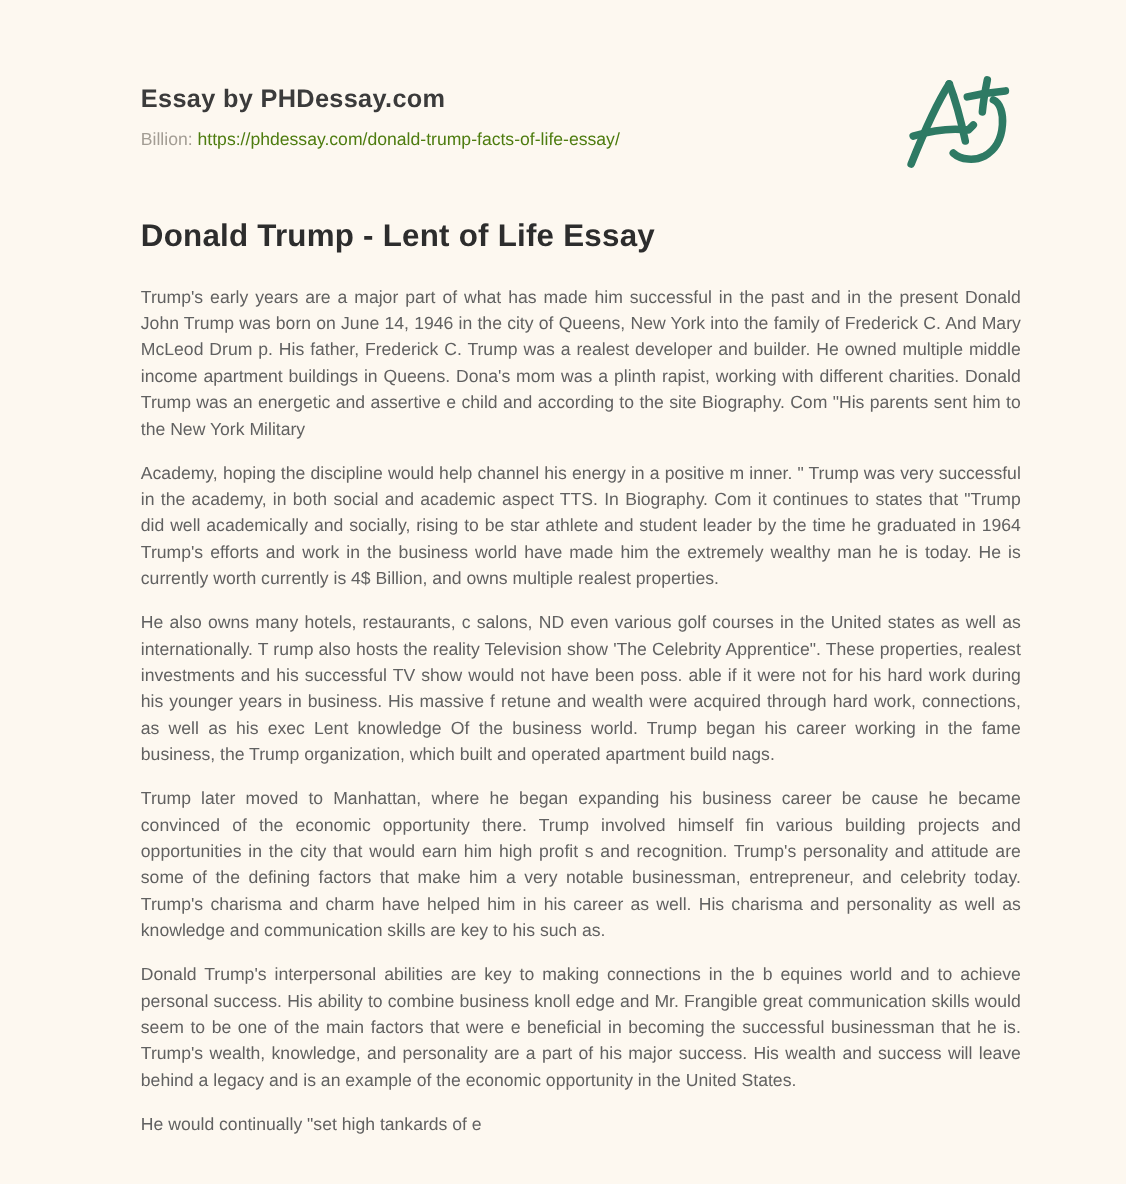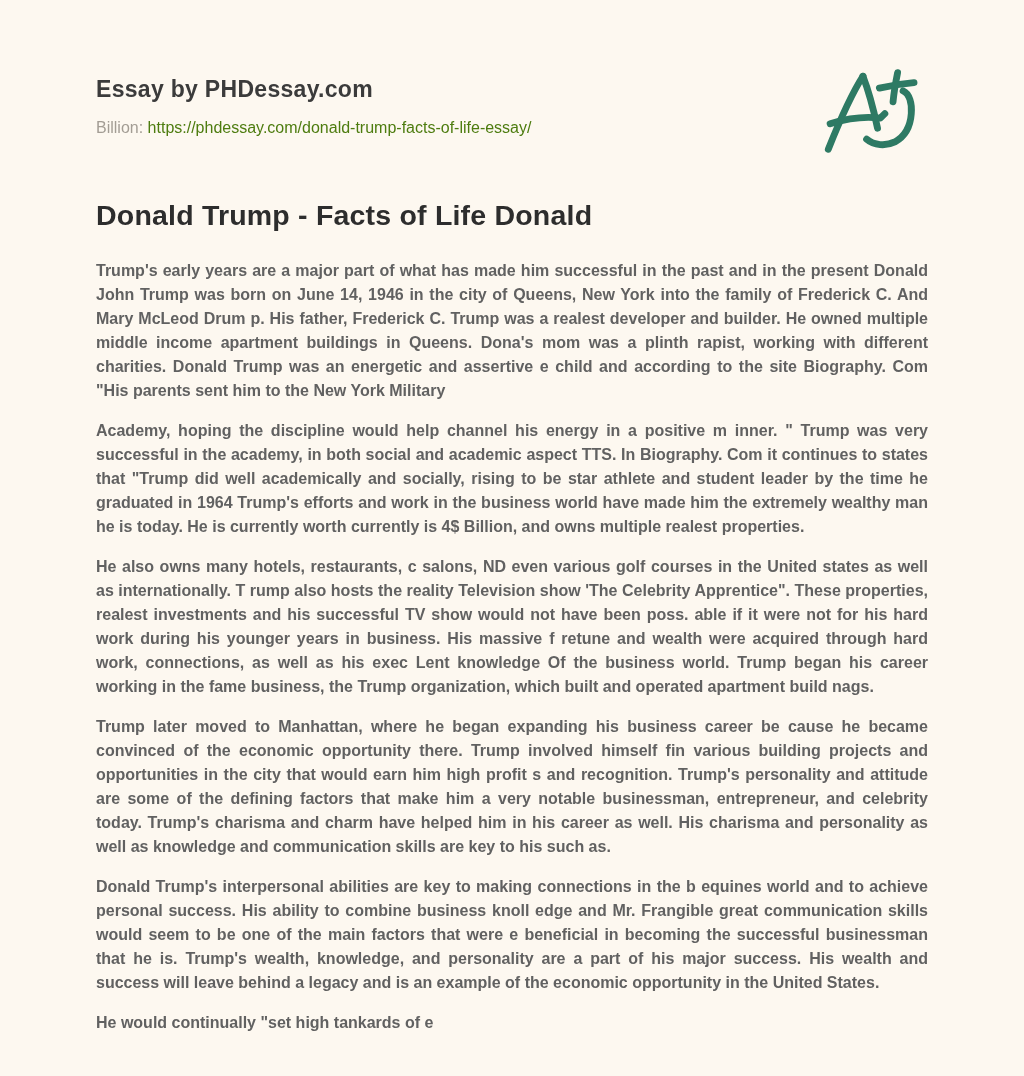--- a/index.html
+++ b/index.html
@@ -13,20 +13,21 @@
     background: #fdf8f0;
     font-family: "Liberation Sans", sans-serif;
   }
   .page {
     position: relative;
     width: 1024px;
     height: 1076px;
   }
   .content {
     padding: 0 96px;
+    margin-left: 32px;
   }
   .site-title {
     margin: 0;
     padding-top: 76px;
     font-size: 23px;
     font-weight: 700;
     letter-spacing: 0.3px;
     color: #3b3b3b;
   }
   .source-line {
@@ -51,35 +52,34 @@
     font-weight: 700;
     letter-spacing: 0.2px;
     color: #2d2d2d;
   }
   .para {
     margin: 0 0 16px 0;
     font-size: 16px;
     line-height: 24px;
     text-align: justify;
     color: #616161;
-    font-weight: bold;
   }
 </style>
 </head>
 <body>
 
 <div class="page">
   <div class="content">
     <h2 class="site-title">Essay by PHDessay.com</h2>
     <p class="source-line">
       <span>Billion:</span>
       <a href="#">https://phdessay.com/donald-trump-facts-of-life-essay/</a>
     </p>
 
-    <h1 class="essay-title">Donald Trump - Facts of Life Donald</h1>
+    <h1 class="essay-title">Donald Trump - Lent of Life Essay</h1>
 
     <div>
         <p class="para">Trump's early years are a major part of what has made him successful in the past and in the present Donald John Trump was born on June 14, 1946 in the city of Queens, New York into the family of Frederick C. And Mary McLeod Drum p. His father, Frederick C. Trump was a realest developer and builder. He owned multiple middle income apartment buildings in Queens. Dona's mom was a plinth rapist, working with different charities. Donald Trump was an energetic and assertive e child and according to the site Biography. Com "His parents sent him to the New York Military</p>
         <p class="para">Academy, hoping the discipline would help channel his energy in a positive m inner. " Trump was very successful in the academy, in both social and academic aspect TTS. In Biography. Com it continues to states that "Trump did well academically and socially, rising to be star athlete and student leader by the time he graduated in 1964 Trump's efforts and work in the business world have made him the extremely wealthy man he is today. He is currently worth currently is 4$ Billion, and owns multiple realest properties.</p>
         <p class="para">He also owns many hotels, restaurants, c salons, ND even various golf courses in the United states as well as internationally. T rump also hosts the reality Television show 'The Celebrity Apprentice". These properties, realest investments and his successful TV show would not have been poss. able if it were not for his hard work during his younger years in business. His massive f retune and wealth were acquired through hard work, connections, as well as his exec Lent knowledge Of the business world. Trump began his career working in the fame business, the Trump organization, which built and operated apartment build nags.</p>
         <p class="para">Trump later moved to Manhattan, where he began expanding his business career be cause he became convinced of the economic opportunity there. Trump involved himself fin various building projects and opportunities in the city that would earn him high profit s and recognition. Trump's personality and attitude are some of the defining factors that make him a very notable businessman, entrepreneur, and celebrity today. Trump's charisma and charm have helped him in his career as well. His charisma and personality as well as knowledge and communication skills are key to his such as.</p>
         <p class="para">Donald Trump's interpersonal abilities are key to making connections in the b equines world and to achieve personal success. His ability to combine business knoll edge and Mr. Frangible great communication skills would seem to be one of the main factors that were e beneficial in becoming the successful businessman that he is. Trump's wealth, knowledge, and personality are a part of his major success. His wealth and success will leave behind a legacy and is an example of the economic opportunity in the United States.</p>
         <p class="para">He would continually "set high tankards of e</p>
       </div>
   </div>

